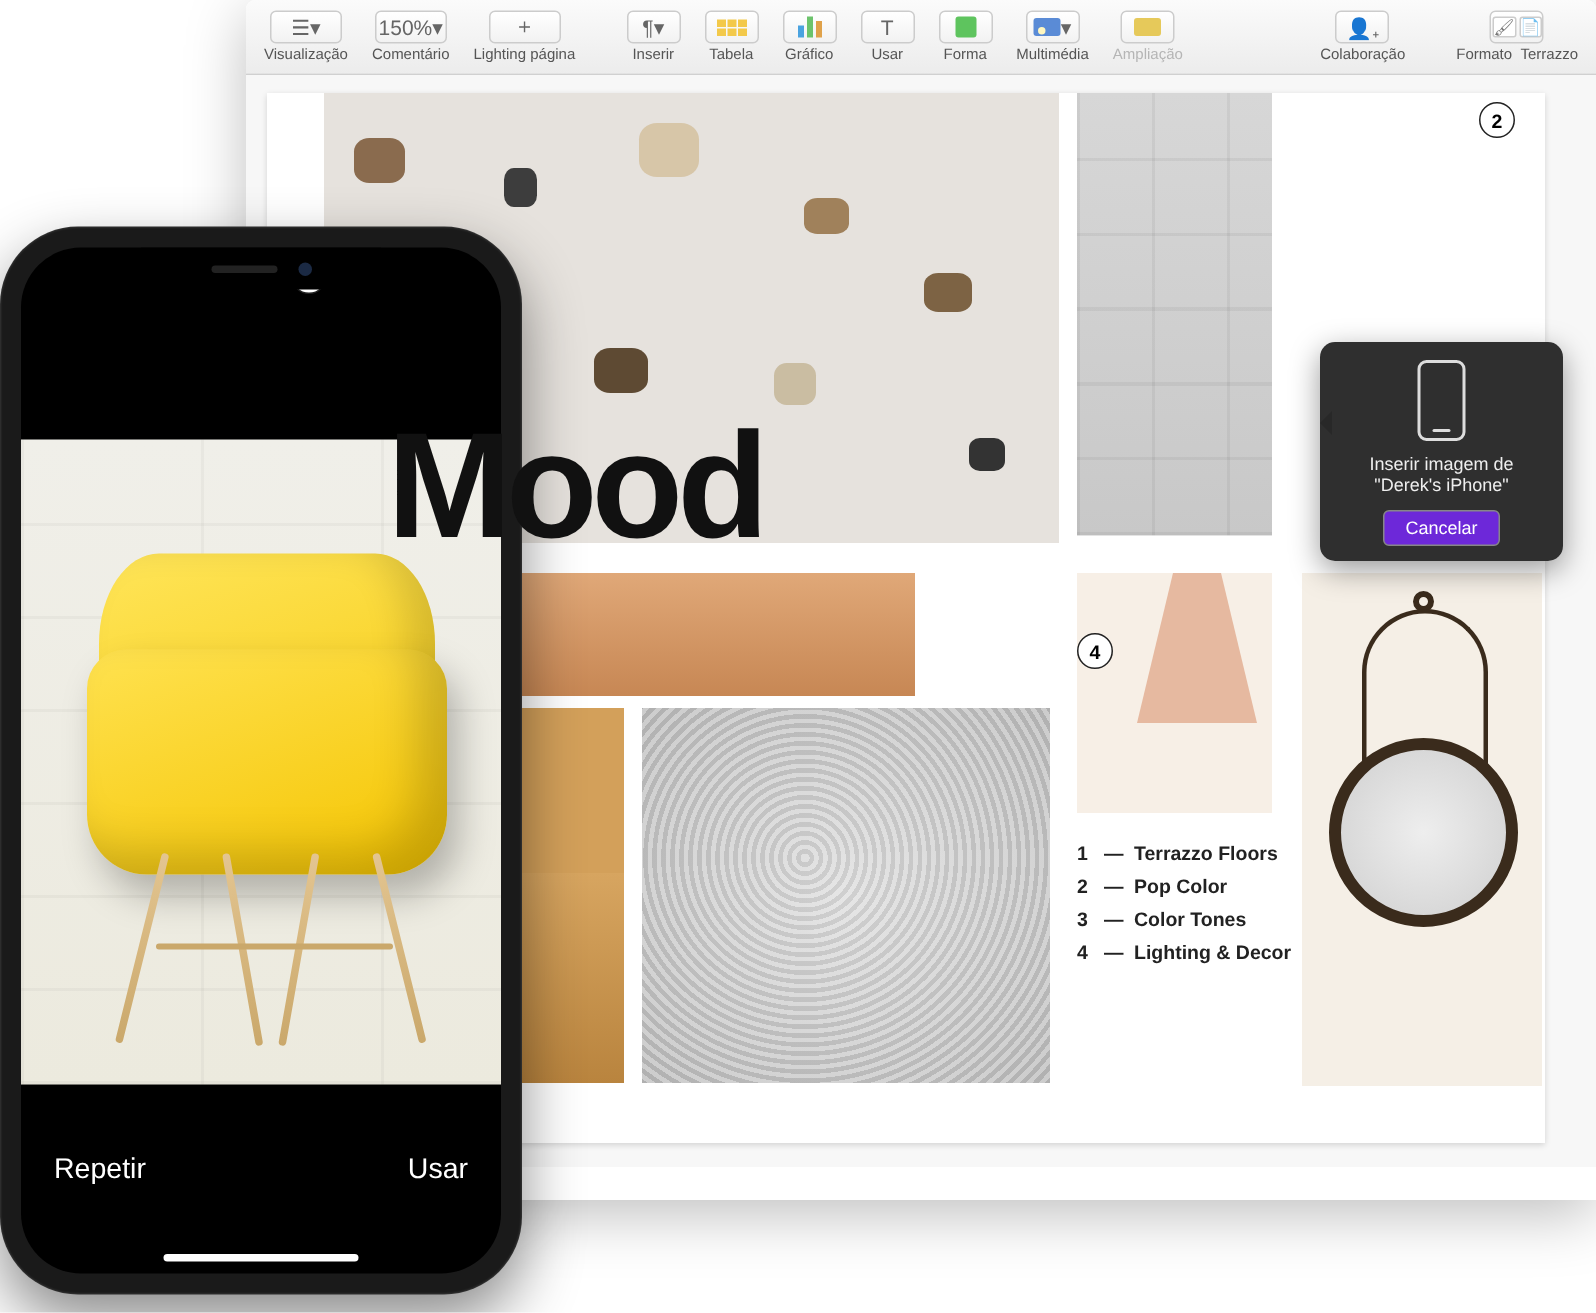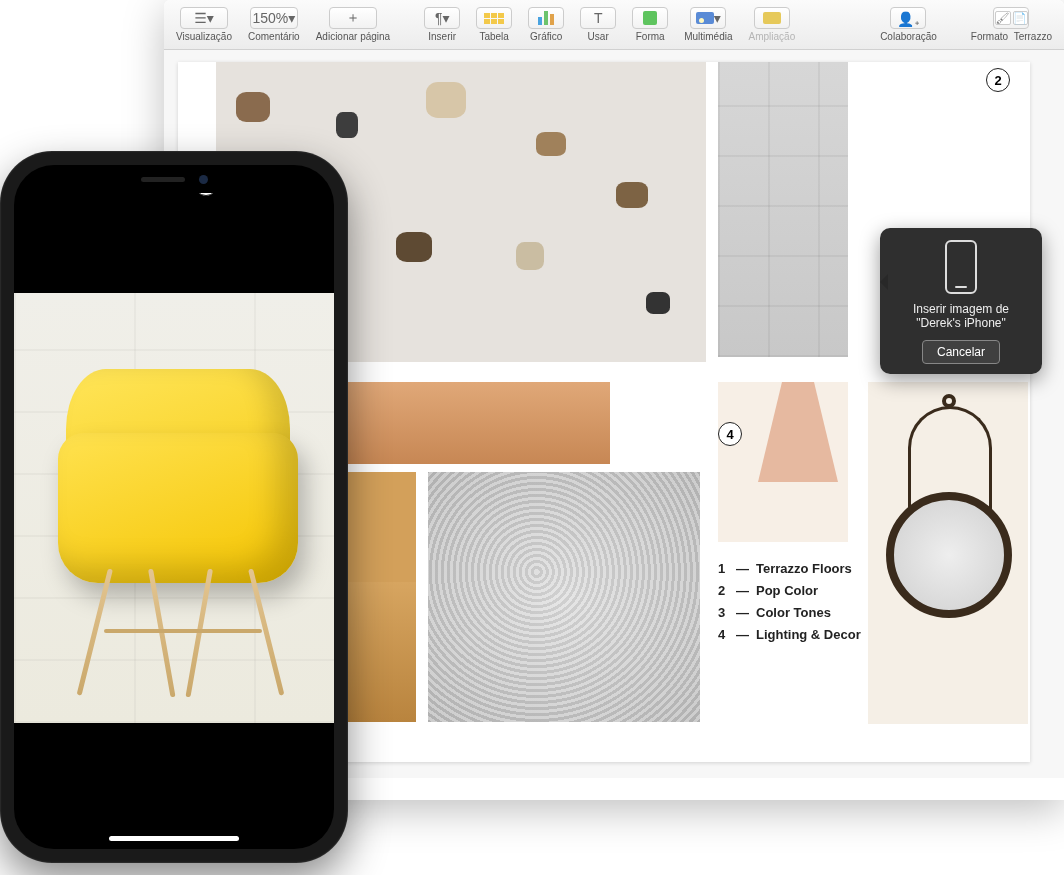--- a/index.html
+++ b/index.html
@@ -58,21 +58,21 @@
   .mb-title{ position:absolute; left:80px; top:216px; font-size:100px; font-weight:800; letter-spacing:-4px; line-height:.92; color:#111; z-index:6;}
   .legend{ position:absolute; left:540px; top:496px; font-size:13px; font-weight:600; color:#222; line-height:1.7;}
   .legend div span.num{ display:inline-block; width:14px;}
   .legend div span.dash{ margin:0 8px 0 4px; letter-spacing:-1px;}
 
   
   .popover{ position:absolute; right:-12px; top:166px; width:162px; background:rgba(40,40,40,.97); border-radius:10px; padding:12px 10px 10px; color:#eee; font-size:12px; text-align:center; box-shadow:0 6px 20px rgba(0,0,0,.4); z-index:20;}
   .popover::before{ content:""; position:absolute; left:-8px; top:46px; border:8px solid transparent; border-right-color:rgba(40,40,40,.97);}
   .popover .ph{ width:32px; height:54px; border:2px solid #ddd; border-radius:6px; margin:0 auto 8px; position:relative;}
   .popover .ph::after{content:"";position:absolute;bottom:4px;left:50%;transform:translateX(-50%);width:12px;height:2px;background:#ddd;border-radius:2px;}
-  .popover button{ margin-top:10px; background:#404040; color:#fff; border:1px solid #878787; border-radius:4px; padding:4px 14px; font-size:12px; cursor:pointer;}
+  .popover button{ margin-top:10px; background:#6d28d9; color:#fff; border:1px solid #878787; border-radius:4px; padding:4px 14px; font-size:12px; cursor:pointer;}
 
   
   .iphone{ position:absolute; left:0; top:151px; width:348px; height:712px; background:#1a1a1a; border-radius:52px; padding:14px; box-shadow:0 18px 40px rgba(0,0,0,.45), inset 0 0 2px rgba(255,255,255,.25);}
   .iphone .screen{ width:100%; height:100%; background:#000; border-radius:40px; position:relative; overflow:hidden;}
   .notch{ position:absolute; top:0; left:50%; transform:translateX(-50%); width:160px; height:28px; background:#000; border-radius:0 0 18px 18px; z-index:5; display:flex; align-items:center; justify-content:center; gap:14px;}
   .notch .spk{ width:44px; height:5px; background:#222; border-radius:3px;}
   .notch .cam{ width:9px; height:9px; background:#1b2a44; border-radius:50%;}
   .photo-area{ position:absolute; left:0; right:0; top:128px; height:430px; background:linear-gradient(180deg,#f0efe9,#eceade);}
   .brick{ position:absolute; inset:0; opacity:.55; background:
       repeating-linear-gradient(0deg, rgba(0,0,0,.06) 0 2px, transparent 2px 62px),
@@ -96,21 +96,21 @@
     <div class="tbtn wide">
       <div class="ticon">☰▾</div>
         <span class="lbl">Visualização</span>
     </div>
     <div class="tbtn wide">
       <div class="ticon"><span>150%</span>▾</div>
       <span class="lbl">Comentário</span>
     </div>
     <div class="tbtn wide">
       <div class="ticon">＋</div>
-        <span class="lbl">Adicionar página</span>
+        <span class="lbl">Lighting página</span>
     </div>
     <div class="tgap"></div>
     <div class="tbtn">
       <div class="ticon">¶▾</div>
         <span class="lbl">Inserir</span>
     </div>
     <div class="tbtn">
       <div class="ticon">
           <div class="icon-table">
             <div></div>
@@ -203,20 +203,21 @@
           <div class="cord"></div>
           <div class="shade"></div>
         </div>
       <div class="img mirror">
         <div class="hook"></div>
           <div class="strap"></div>
           <div class="disc"></div>
       </div>
 
       <div class="mb-title">
+        <div>Mood</div>
       </div>
 
       <div class="legend">
         <div><span class="num">1</span><span class="dash">—</span><span>Terrazzo Floors</span></div>
         <div><span class="num">2</span><span class="dash">—</span><span>Pop Color</span></div>
         <div><span class="num">3</span><span class="dash">—</span><span>Color Tones</span></div>
         <div><span class="num">4</span><span class="dash">—</span><span>Lighting &amp; Decor</span></div>
       </div>
 
       <div class="popover">
@@ -240,15 +241,19 @@
       <div class="chair">
         <div class="back"></div>
         <div class="seat"></div>
         <div class="leg l1"></div>
           <div class="leg l2"></div>
           <div class="leg l3"></div>
           <div class="leg l4"></div>
         <div class="legx"></div>
       </div>
     </div>
+    <div class="phone-bot">
+      <button>Repetir</button>
+      <button>Usar</button>
+    </div>
     <div class="home-ind"></div>
   </div>
 </div>
 
 </body></html>

